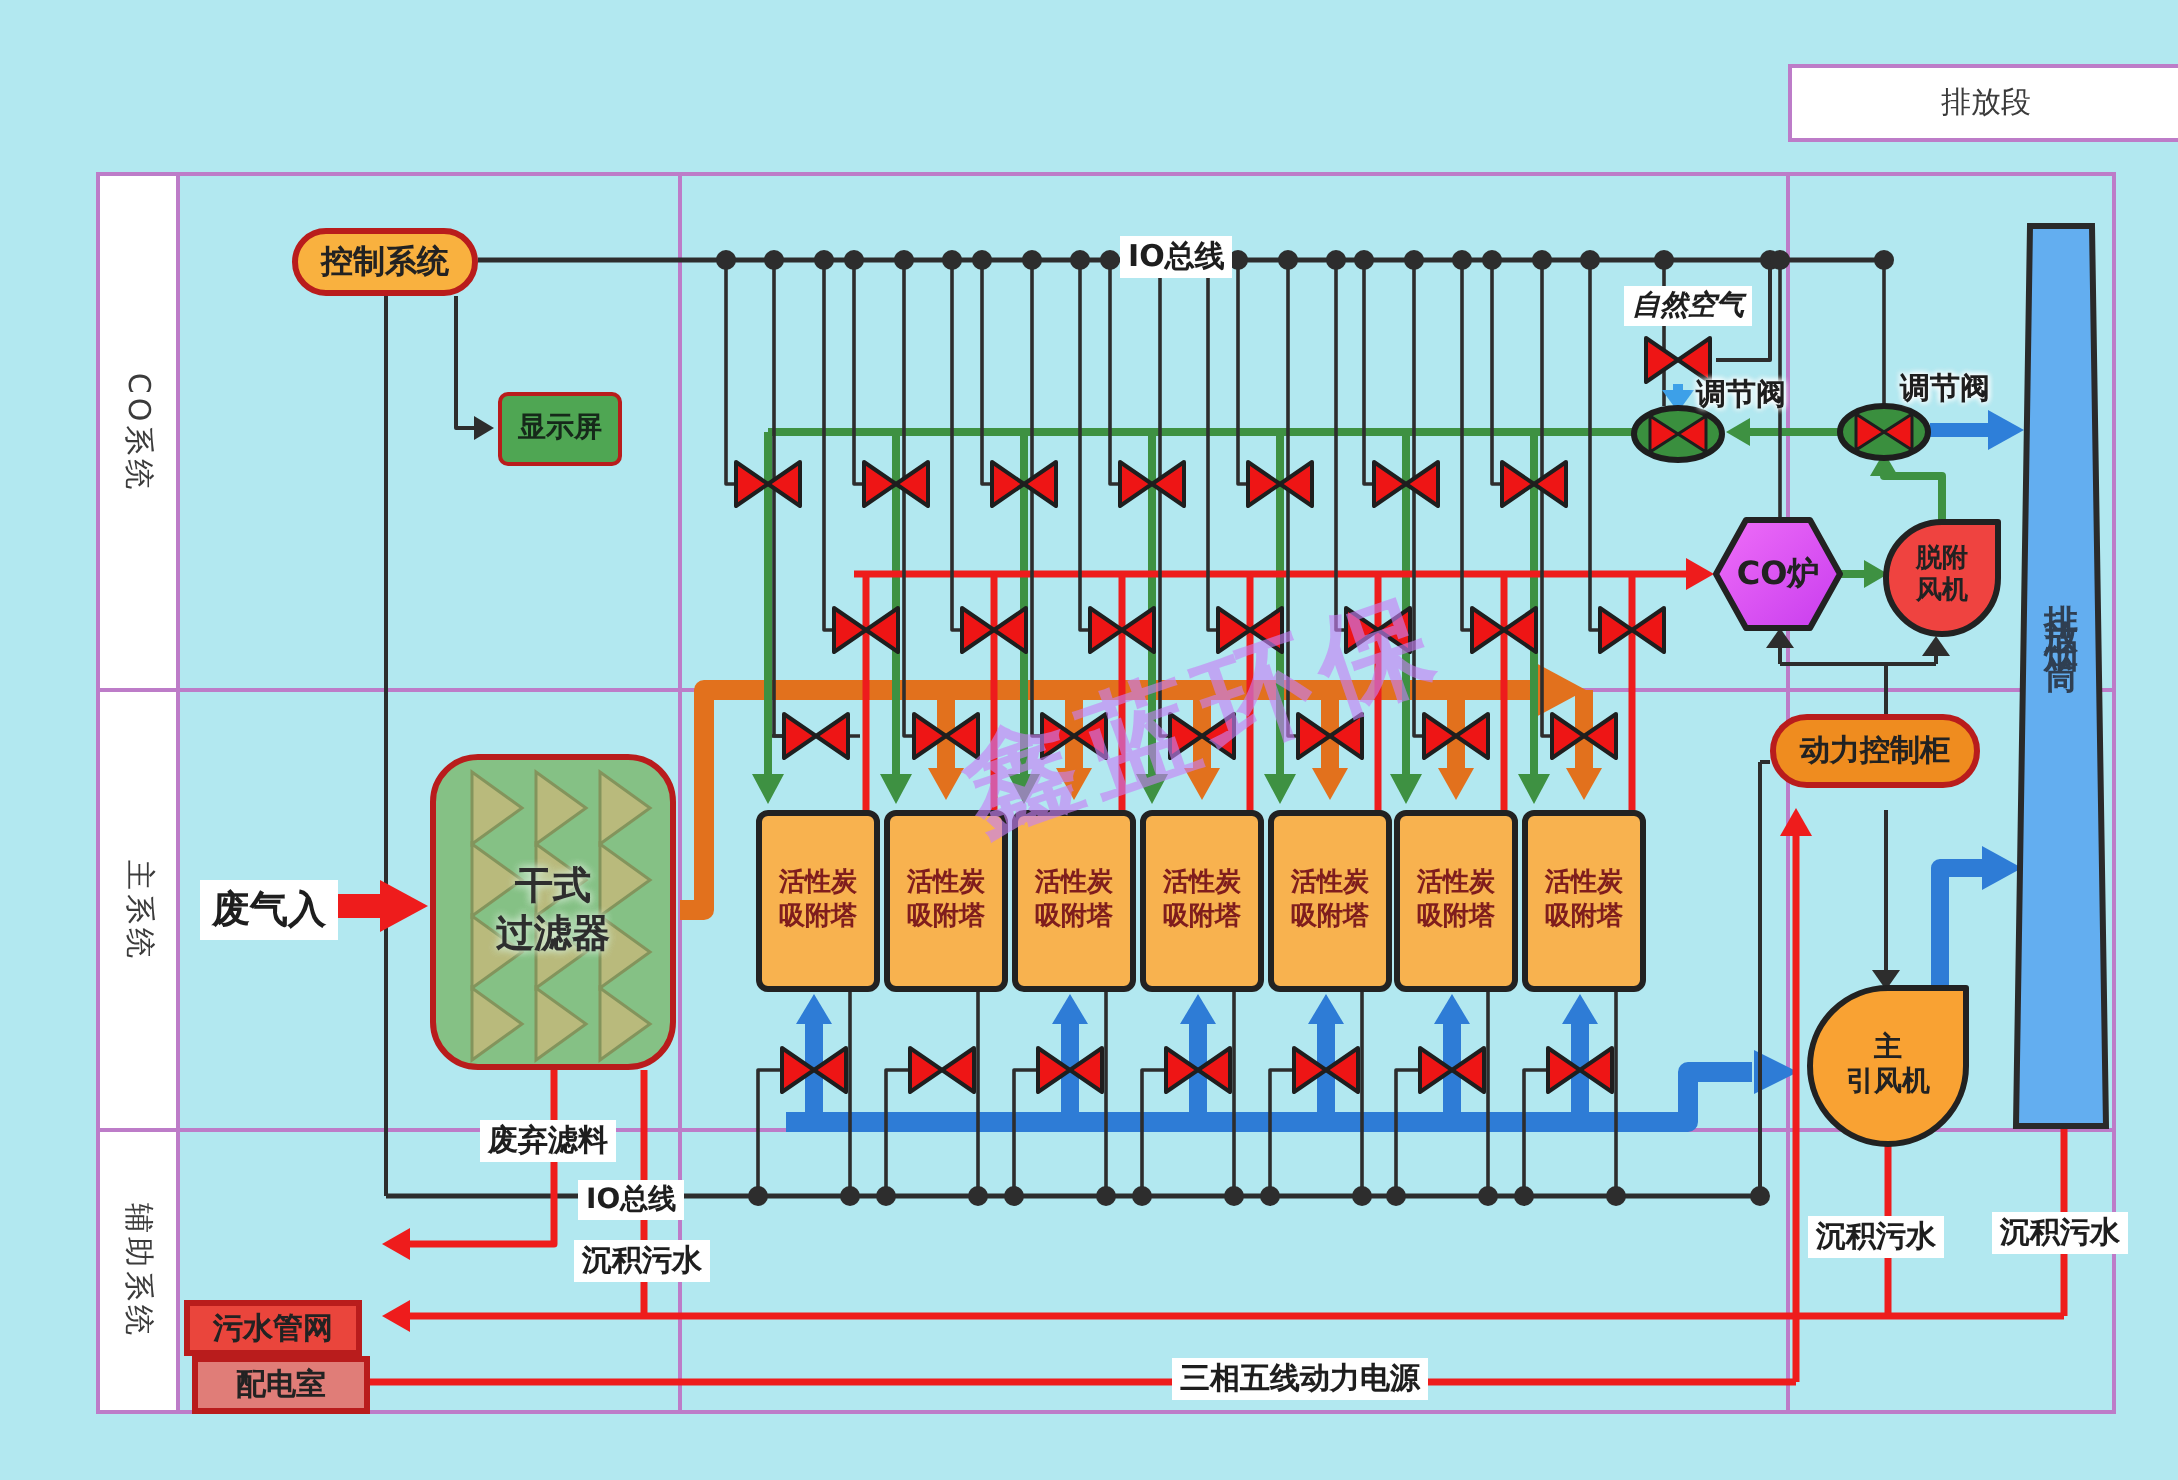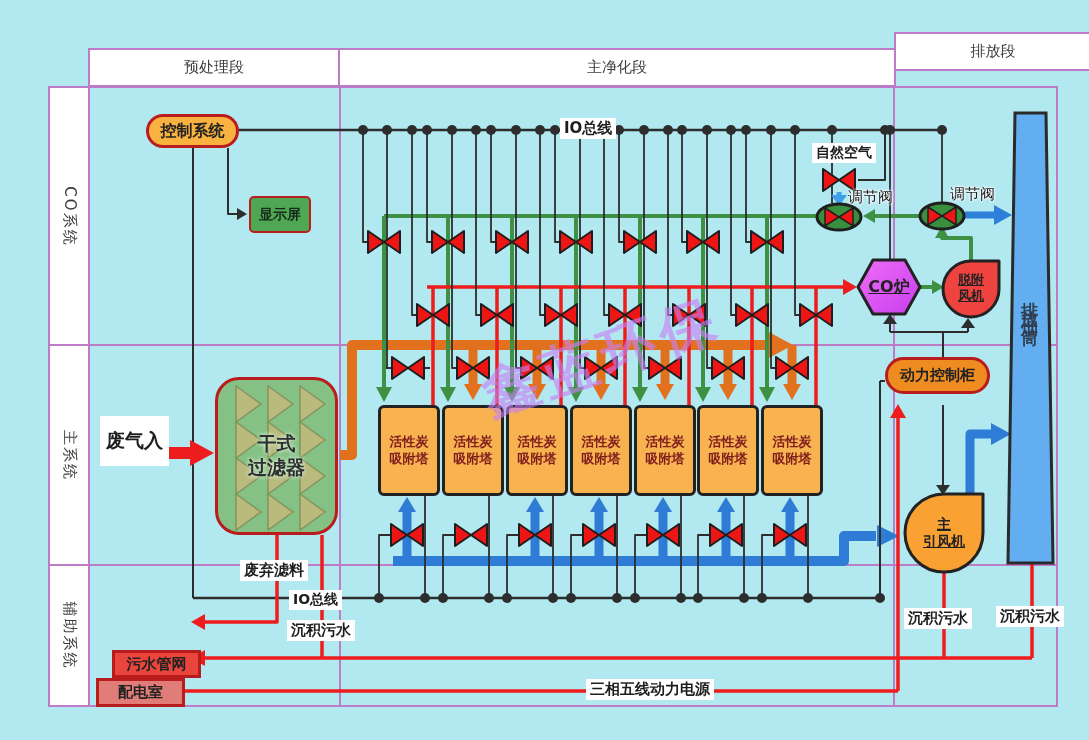--- a/index.html
+++ b/index.html
@@ -15,42 +15,36 @@
   #wires{position:absolute;left:0;top:0;z-index:20;}
   
   .nbox{position:absolute;box-sizing:border-box;border:3px solid #b91c1c;display:flex;flex-direction:column;
         align-items:center;justify-content:center;text-align:center;font-weight:bold;color:#222;z-index:30;line-height:1.25;}
   .tower{position:absolute;box-sizing:border-box;width:62px;height:91px;background:#f8b24f;border:3px solid #222;
          border-radius:6px;display:flex;flex-direction:column;align-items:center;justify-content:center;
          font-weight:bold;font-size:13px;color:#7f1d1d;z-index:30;line-height:1.3;}
   
   .wlab{position:absolute;background:#ffffff;color:#1e1e1e;font-weight:bold;font-size:14px;
         padding:1px 4px;white-space:nowrap;z-index:40;}
-  .plab{position:absolute;color:#1e1e1e;font-weight:normal;font-size:15px;white-space:nowrap;z-index:40;
+  .plab{position:absolute;color:#1e1e1e;font-weight:bold;font-size:15px;white-space:nowrap;z-index:40;
         text-shadow:0 0 3px #fff,0 0 3px #fff,0 0 3px #fff;}
   .ntext{position:absolute;display:flex;flex-direction:column;align-items:center;justify-content:center;
-         text-align:center;font-weight:bold;color:#222;z-index:40;line-height:1.2;text-decoration:underline;}
+         text-align:center;font-weight:bold;color:#222;z-index:40;line-height:1.2;}
   #stack-label{writing-mode:vertical-rl;letter-spacing:9px;font-weight:bold;font-size:17px;color:#2f3f52;z-index:40;position:absolute;}
   #watermark{position:absolute;z-index:60;font-weight:bold;font-size:56px;letter-spacing:6px;
              color:rgba(198,128,245,0.62);transform:rotate(-19deg);white-space:nowrap;pointer-events:none;}
   #filter-box{background:#85c185;border-radius:6px;}
   #filter-box .flabel{position:relative;z-index:3;font-size:19px;color:#2e2e2e;text-shadow:0 0 4px #cfe8cf,0 0 4px #cfe8cf;}
   #filter-zig{position:absolute;left:0;top:0;z-index:1;}
 </style>
 </head>
 <body>
 
 <div id="stage">
 
-  <div class="gcell" style="left:88px;top:48px;width:252px;height:39px;">
-      <span>预处理段</span>
-    </div>
-  <div class="gcell" style="left:338px;top:48px;width:558px;height:39px;">
-      <span>主净化段</span>
-    </div>
   <div class="gcell" style="left:894px;top:32px;width:198px;height:39px;">
       <span>排放段</span>
     </div>
 
   <div class="gcell" style="left:48px;top:86px;width:42px;height:260px;">
       <span class="vtext">CO系统</span>
     </div>
   <div class="gcell" style="left:48px;top:344px;width:42px;height:222px;">
       <span class="vtext">主系统</span>
     </div>
@@ -423,45 +417,45 @@
       <div class="tower" style="left: 761px; top: 405px;">
         <span>活性炭</span>
         <span>吸附塔</span>
       </div>
     </div>
 
   <div class="nbox" style="left:885px;top:357px;width:105px;height:37px;background:#ef8c1f;border-radius:24px;font-size:15px;">
       <span>动力控制柜</span>
     </div>
 
-  <div class="nbox" style="left:112px;top:650px;width:89px;height:28px;background:#ea453c;font-size:15px;">
+  <div class="nbox" style="left:92px;top:650px;width:89px;height:28px;background:#ea453c;font-size:15px;">
       <span>污水管网</span>
     </div>
   <div class="nbox" style="left:96px;top:678px;width:89px;height:29px;background:#e07d78;font-size:15px;">
       <span>配电室</span>
     </div>
 
   <div class="ntext" style="left:858px;top:262px;width:62px;height:50px;font-size:16px;">
       <span>CO炉</span>
     </div>
   <div class="ntext" style="left:943px;top:264px;width:56px;height:48px;font-size:13px;">
       <span>脱附</span>
       <span>风机</span>
     </div>
   <div class="ntext" style="left:906px;top:505px;width:76px;height:56px;font-size:14px;">
       <span>主</span>
       <span>引风机</span>
     </div>
   <div id="stack-label" style="left:1019px;top:288px;"><span>排放烟筒</span></div>
 
   <div class="wlab" style="left:560px;top:118px;font-size:15px;"><span>IO总线</span></div>
-  <div class="wlab" style="left:812px;top:143px;"><span>自然空气</span></div>
+  <div class="wlab" style="left:812px;top:143px;font-style:italic;"><span>自然空气</span></div>
   <div class="plab" style="left:848px;top:188px;"><span>调节阀</span></div>
   <div class="plab" style="left:950px;top:185px;"><span>调节阀</span></div>
-  <div class="wlab" style="left:100px;top:416px;font-size:19px;padding:12px 6px;"><span>废气入</span></div>
+  <div class="wlab" style="left:100px;top:440px;font-size:19px;padding:2px 6px;"><span>废气入</span></div>
   <div class="wlab" style="left:240px;top:560px;font-size:15px;"><span>废弃滤料</span></div>
   <div class="wlab" style="left:289px;top:590px;"><span>IO总线</span></div>
   <div class="wlab" style="left:287px;top:620px;font-size:15px;"><span>沉积污水</span></div>
   <div class="wlab" style="left:904px;top:608px;font-size:15px;"><span>沉积污水</span></div>
   <div class="wlab" style="left:996px;top:606px;font-size:15px;"><span>沉积污水</span></div>
   <div class="wlab" style="left:586px;top:679px;font-size:15px;"><span>三相五线动力电源</span></div>
 
   <div id="watermark" style="left:478px;top:320px;"><span>鑫蓝环保</span></div>
 </div>
 

